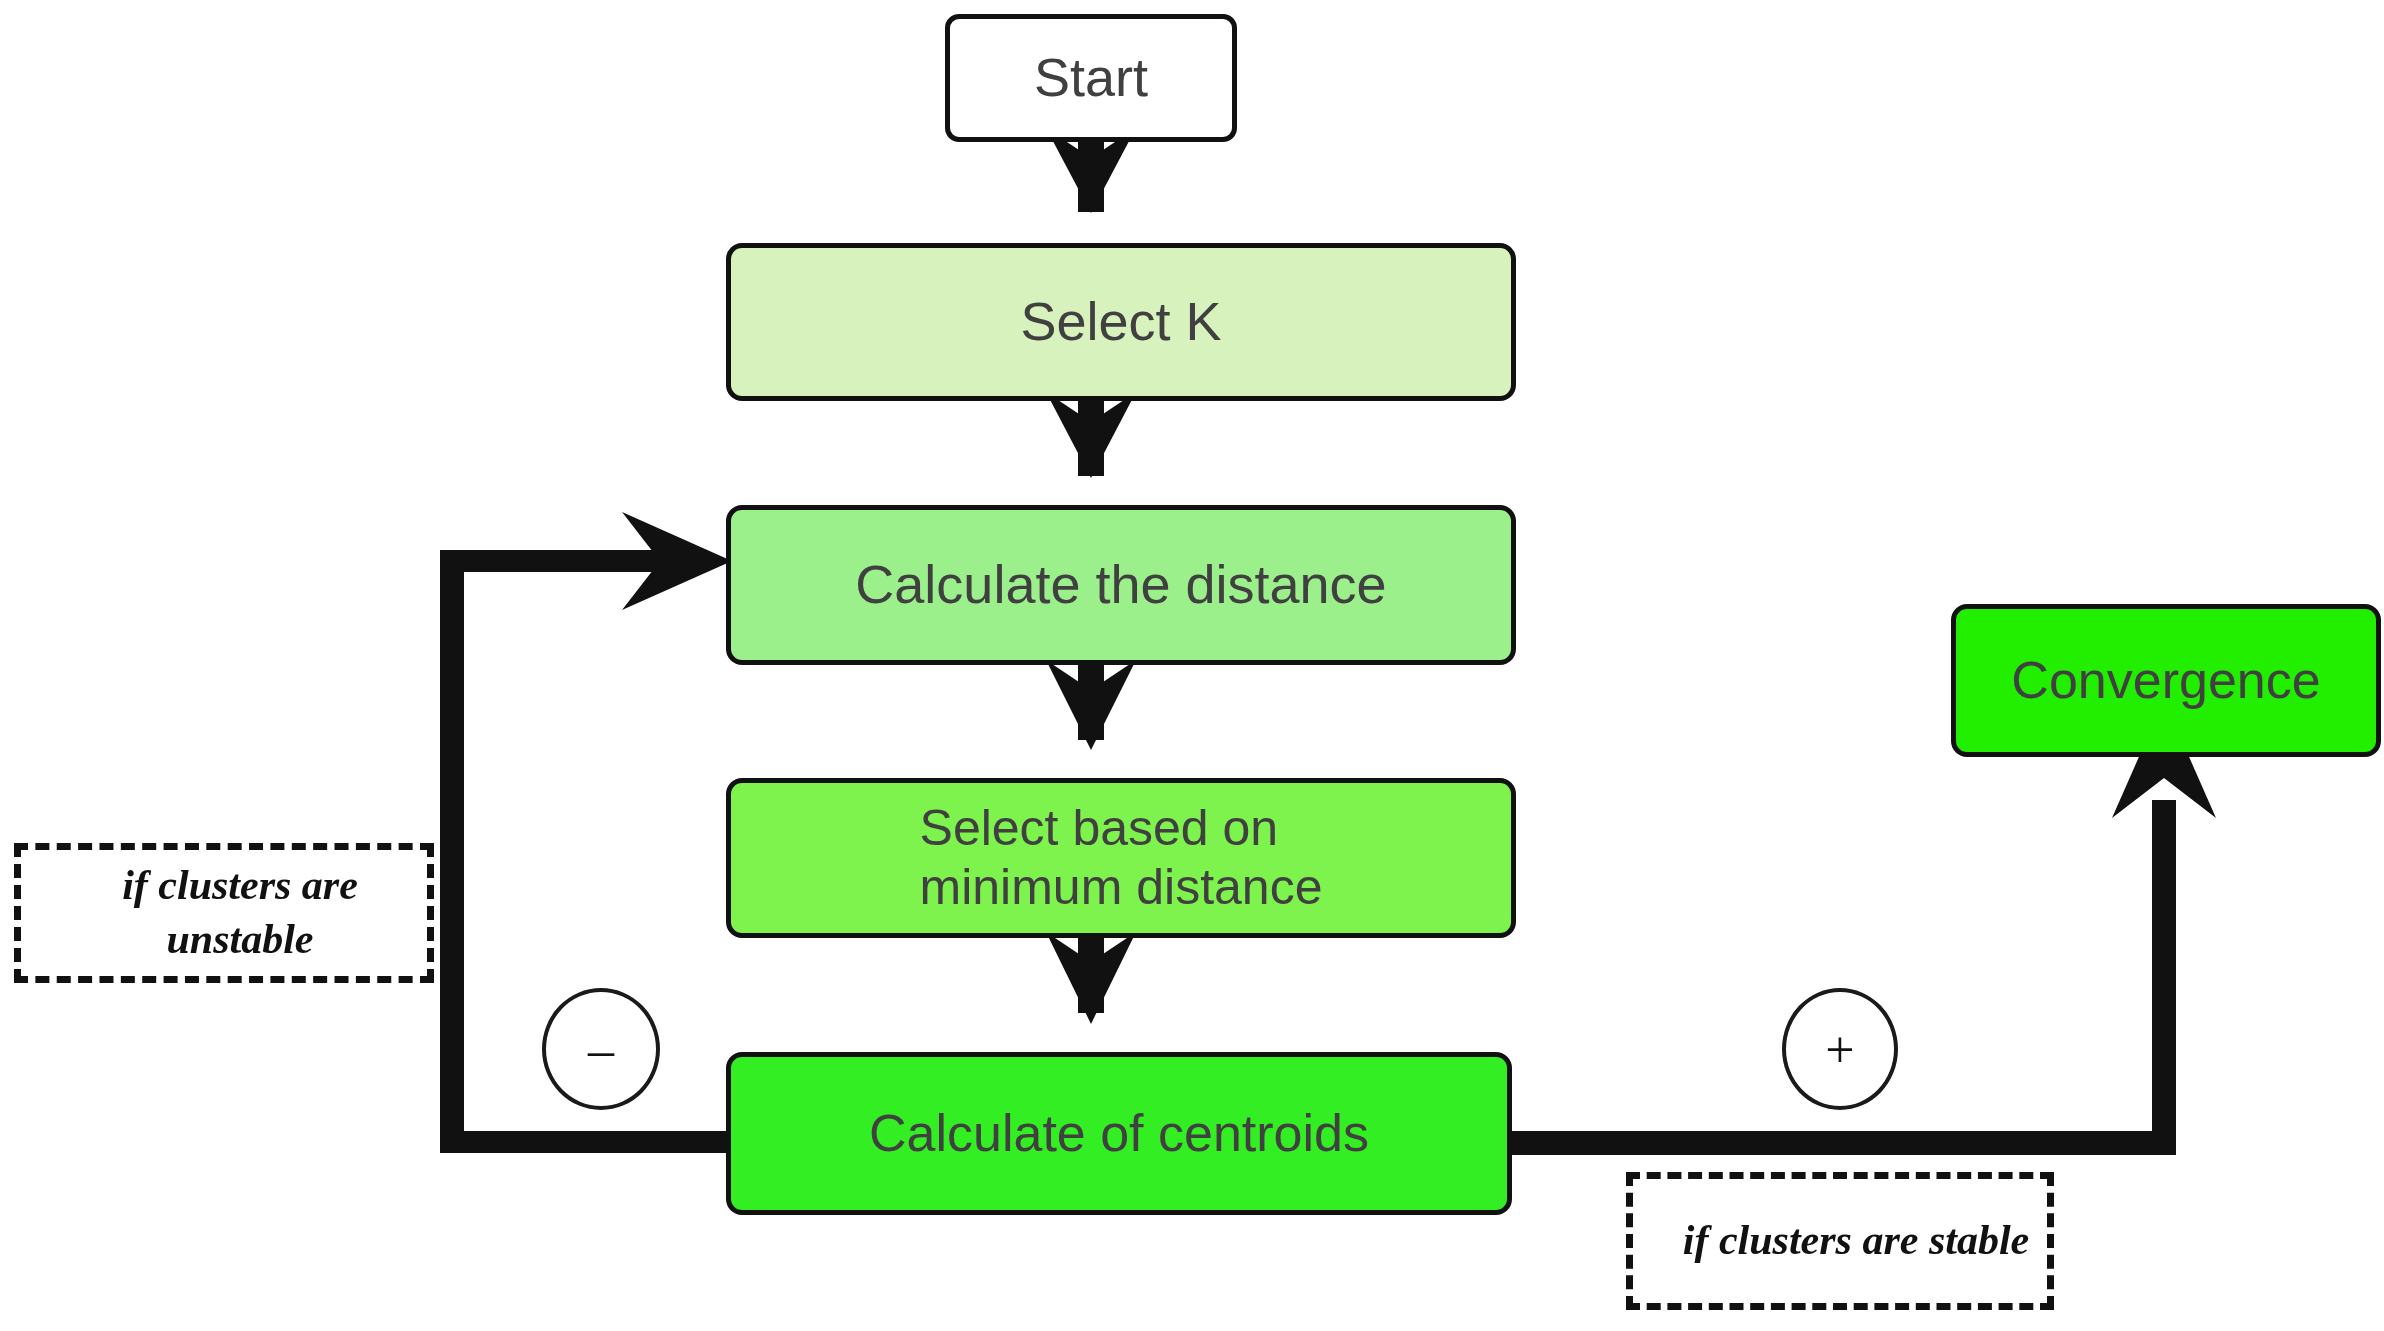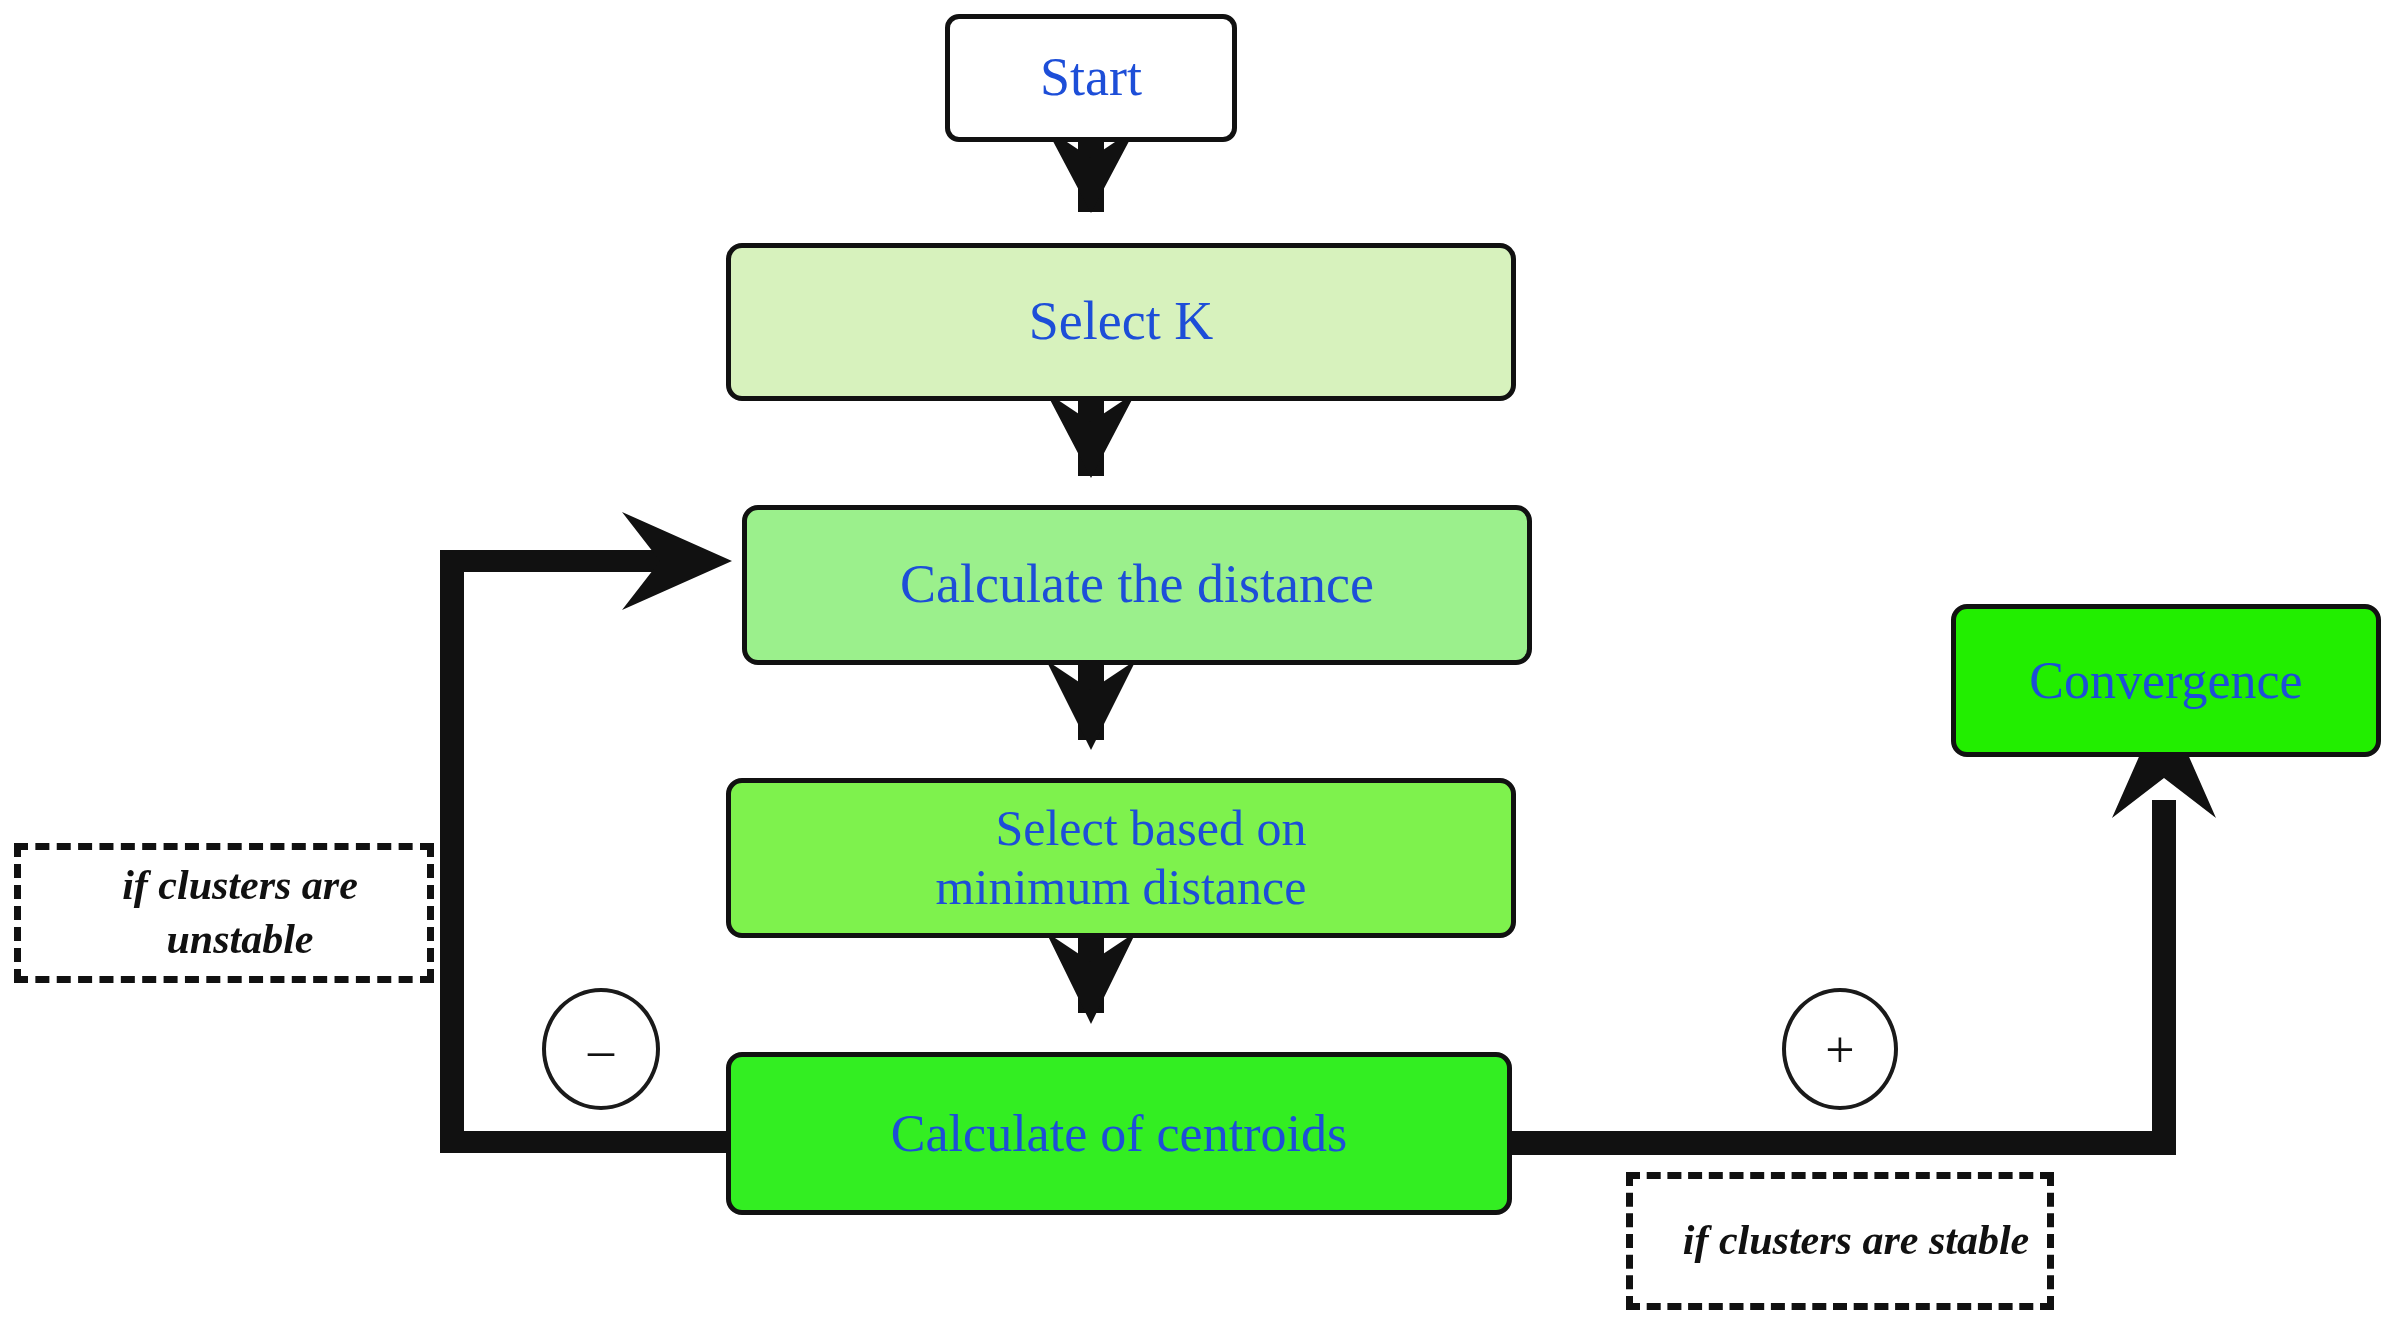--- a/index.html
+++ b/index.html
@@ -24,23 +24,23 @@
     height: 1331px;
   }
   .node {
     position: absolute;
     box-sizing: border-box;
     border: 5px solid #111111;
     border-radius: 16px;
     display: flex;
     align-items: center;
     justify-content: center;
-    text-align: right;
-    color: #1d4ed8;
-    font-family: Liberation Serif, serif;
+    text-align: left;
+    color: #404040;
+    font-family: Liberation Sans, sans-serif;
     line-height: 1.18;
     z-index: 3;
   }
   .node-label {
     display: block;
     white-space: pre-line;
   }
   #node-start {
     left: 945px;  top: 14px;
     width: 292px; height: 128px;
@@ -52,21 +52,20 @@
     left: 726px;  top: 243px;
     width: 790px; height: 158px;
     background: #d7f2bd;
     font-size: 54px;
   }
   #node-calculate {
     left: 726px;  top: 505px;
     width: 790px; height: 160px;
     background: #9bf08c;
     font-size: 54px;
-    margin-left: 16px;
   }
   #node-group {
     left: 726px;  top: 778px;
     width: 790px; height: 160px;
     background: #7ef24d;
     font-size: 50px;
   }
   #node-reposition {
     left: 726px;  top: 1052px;
     width: 786px; height: 163px;

